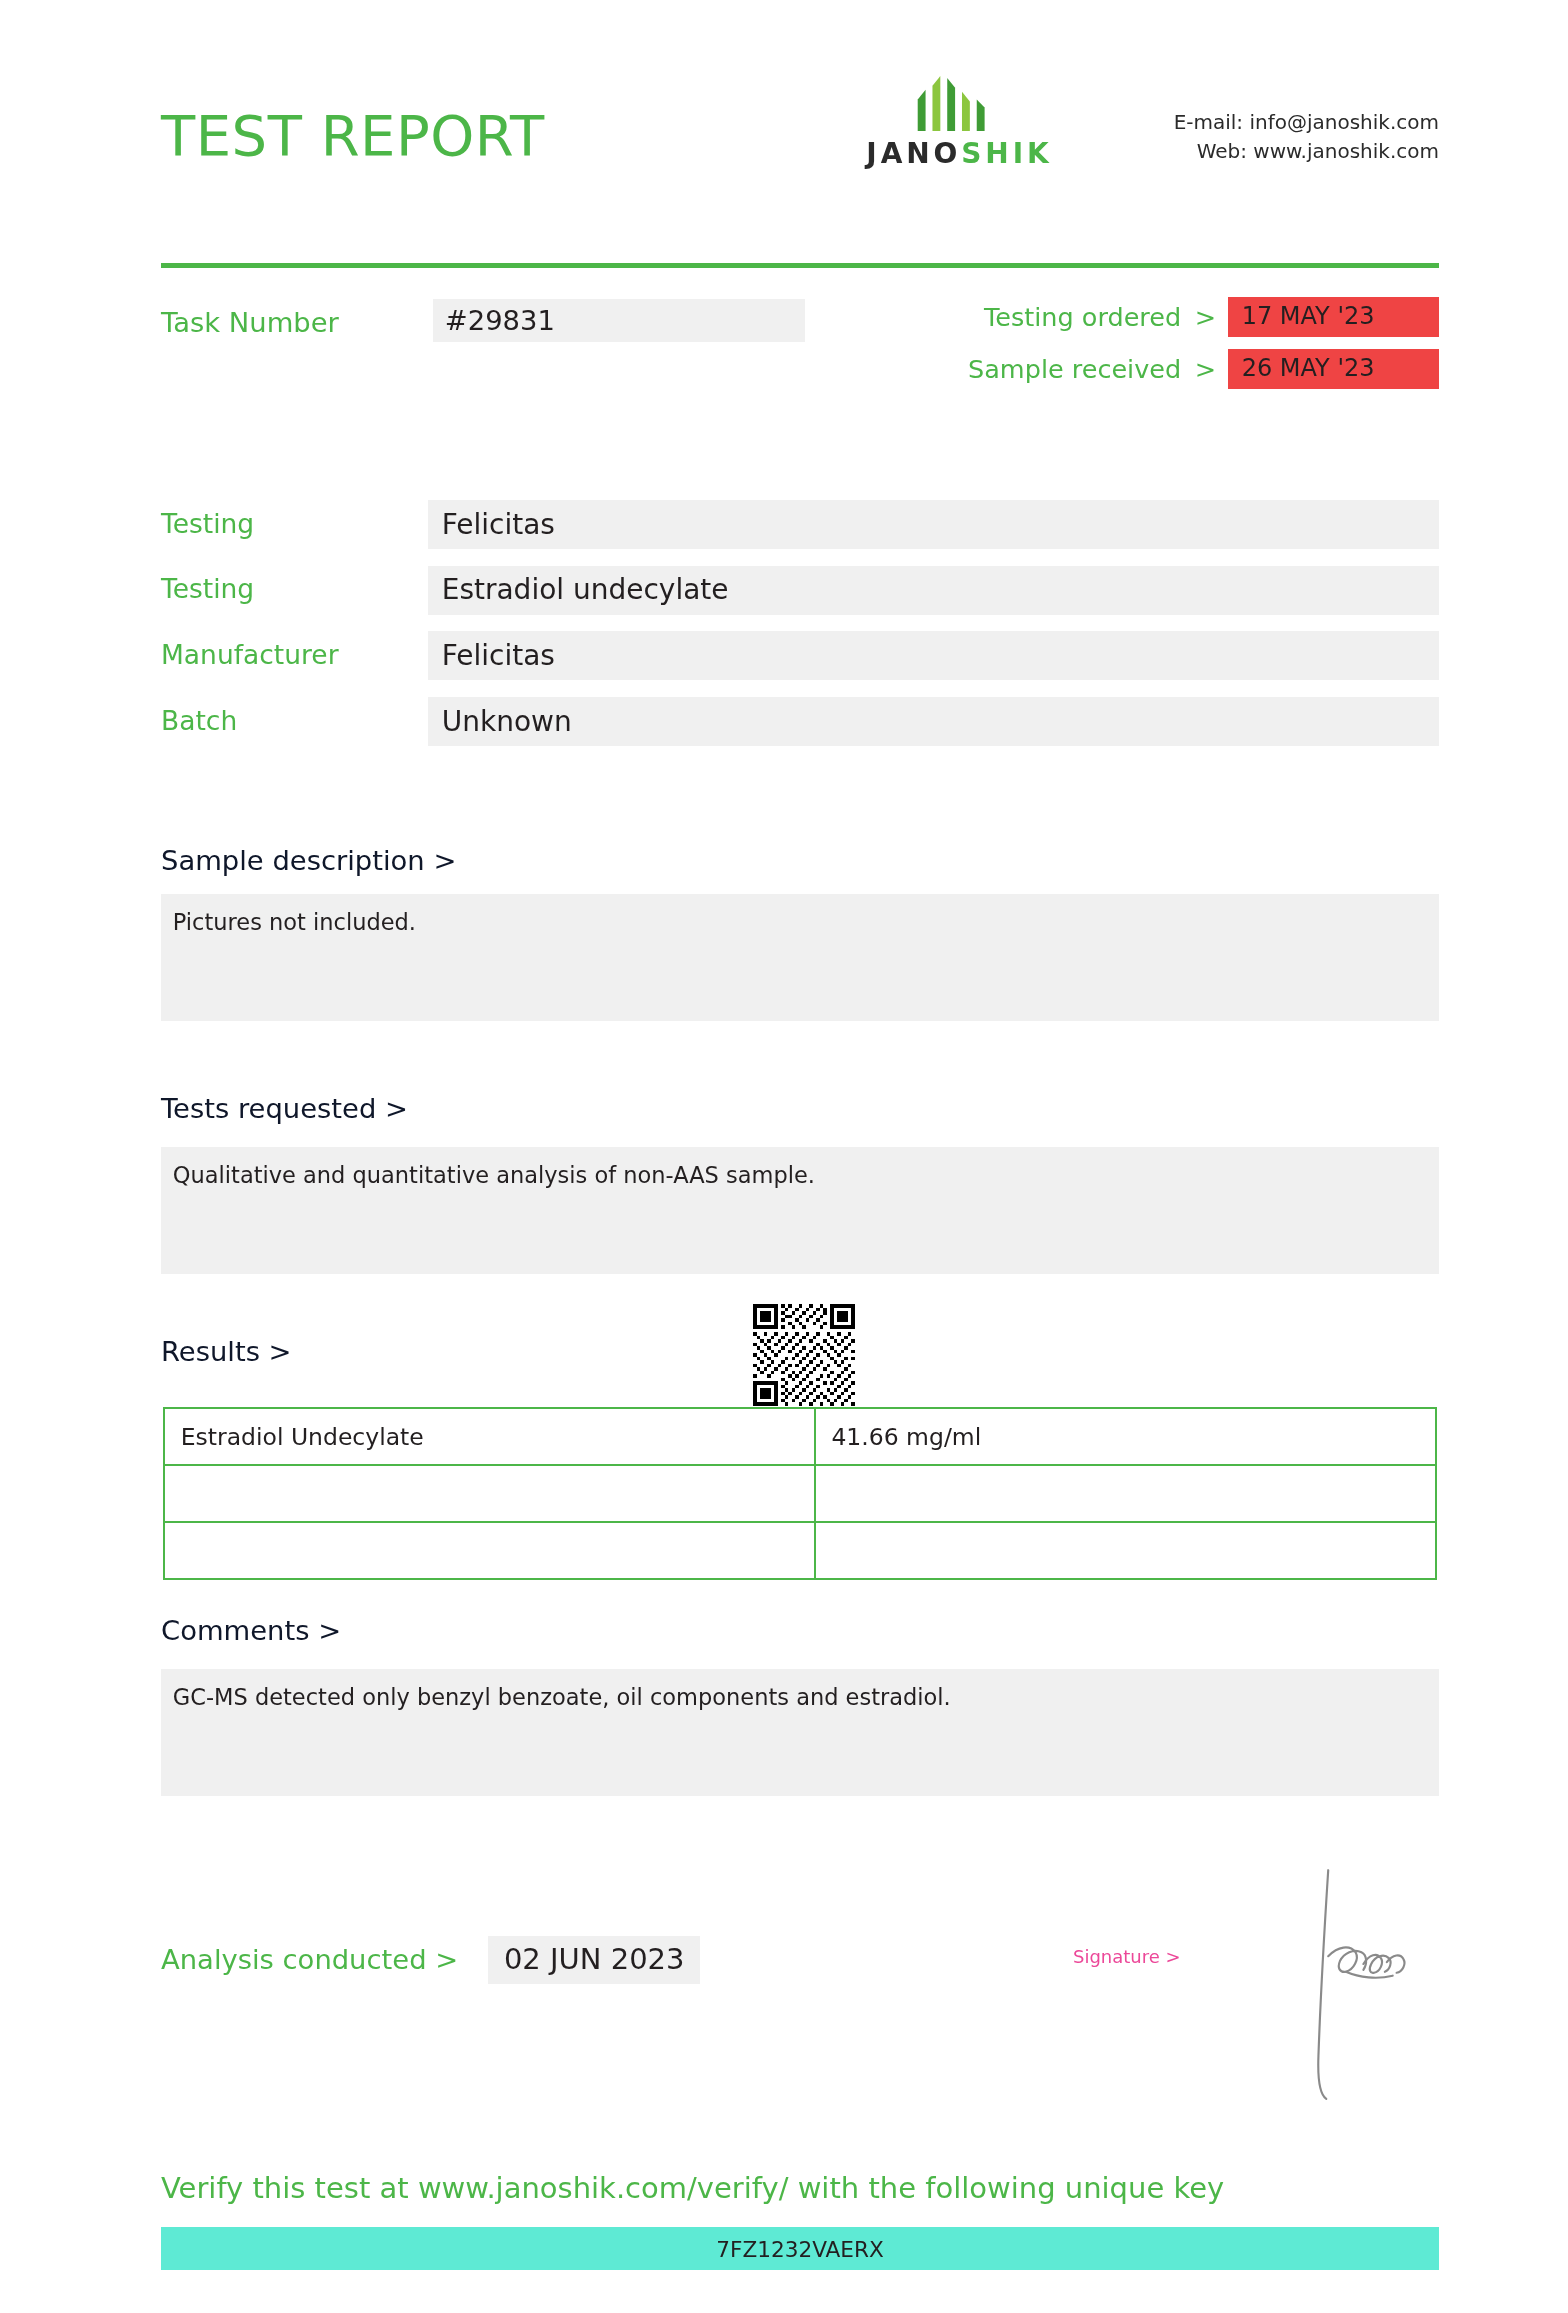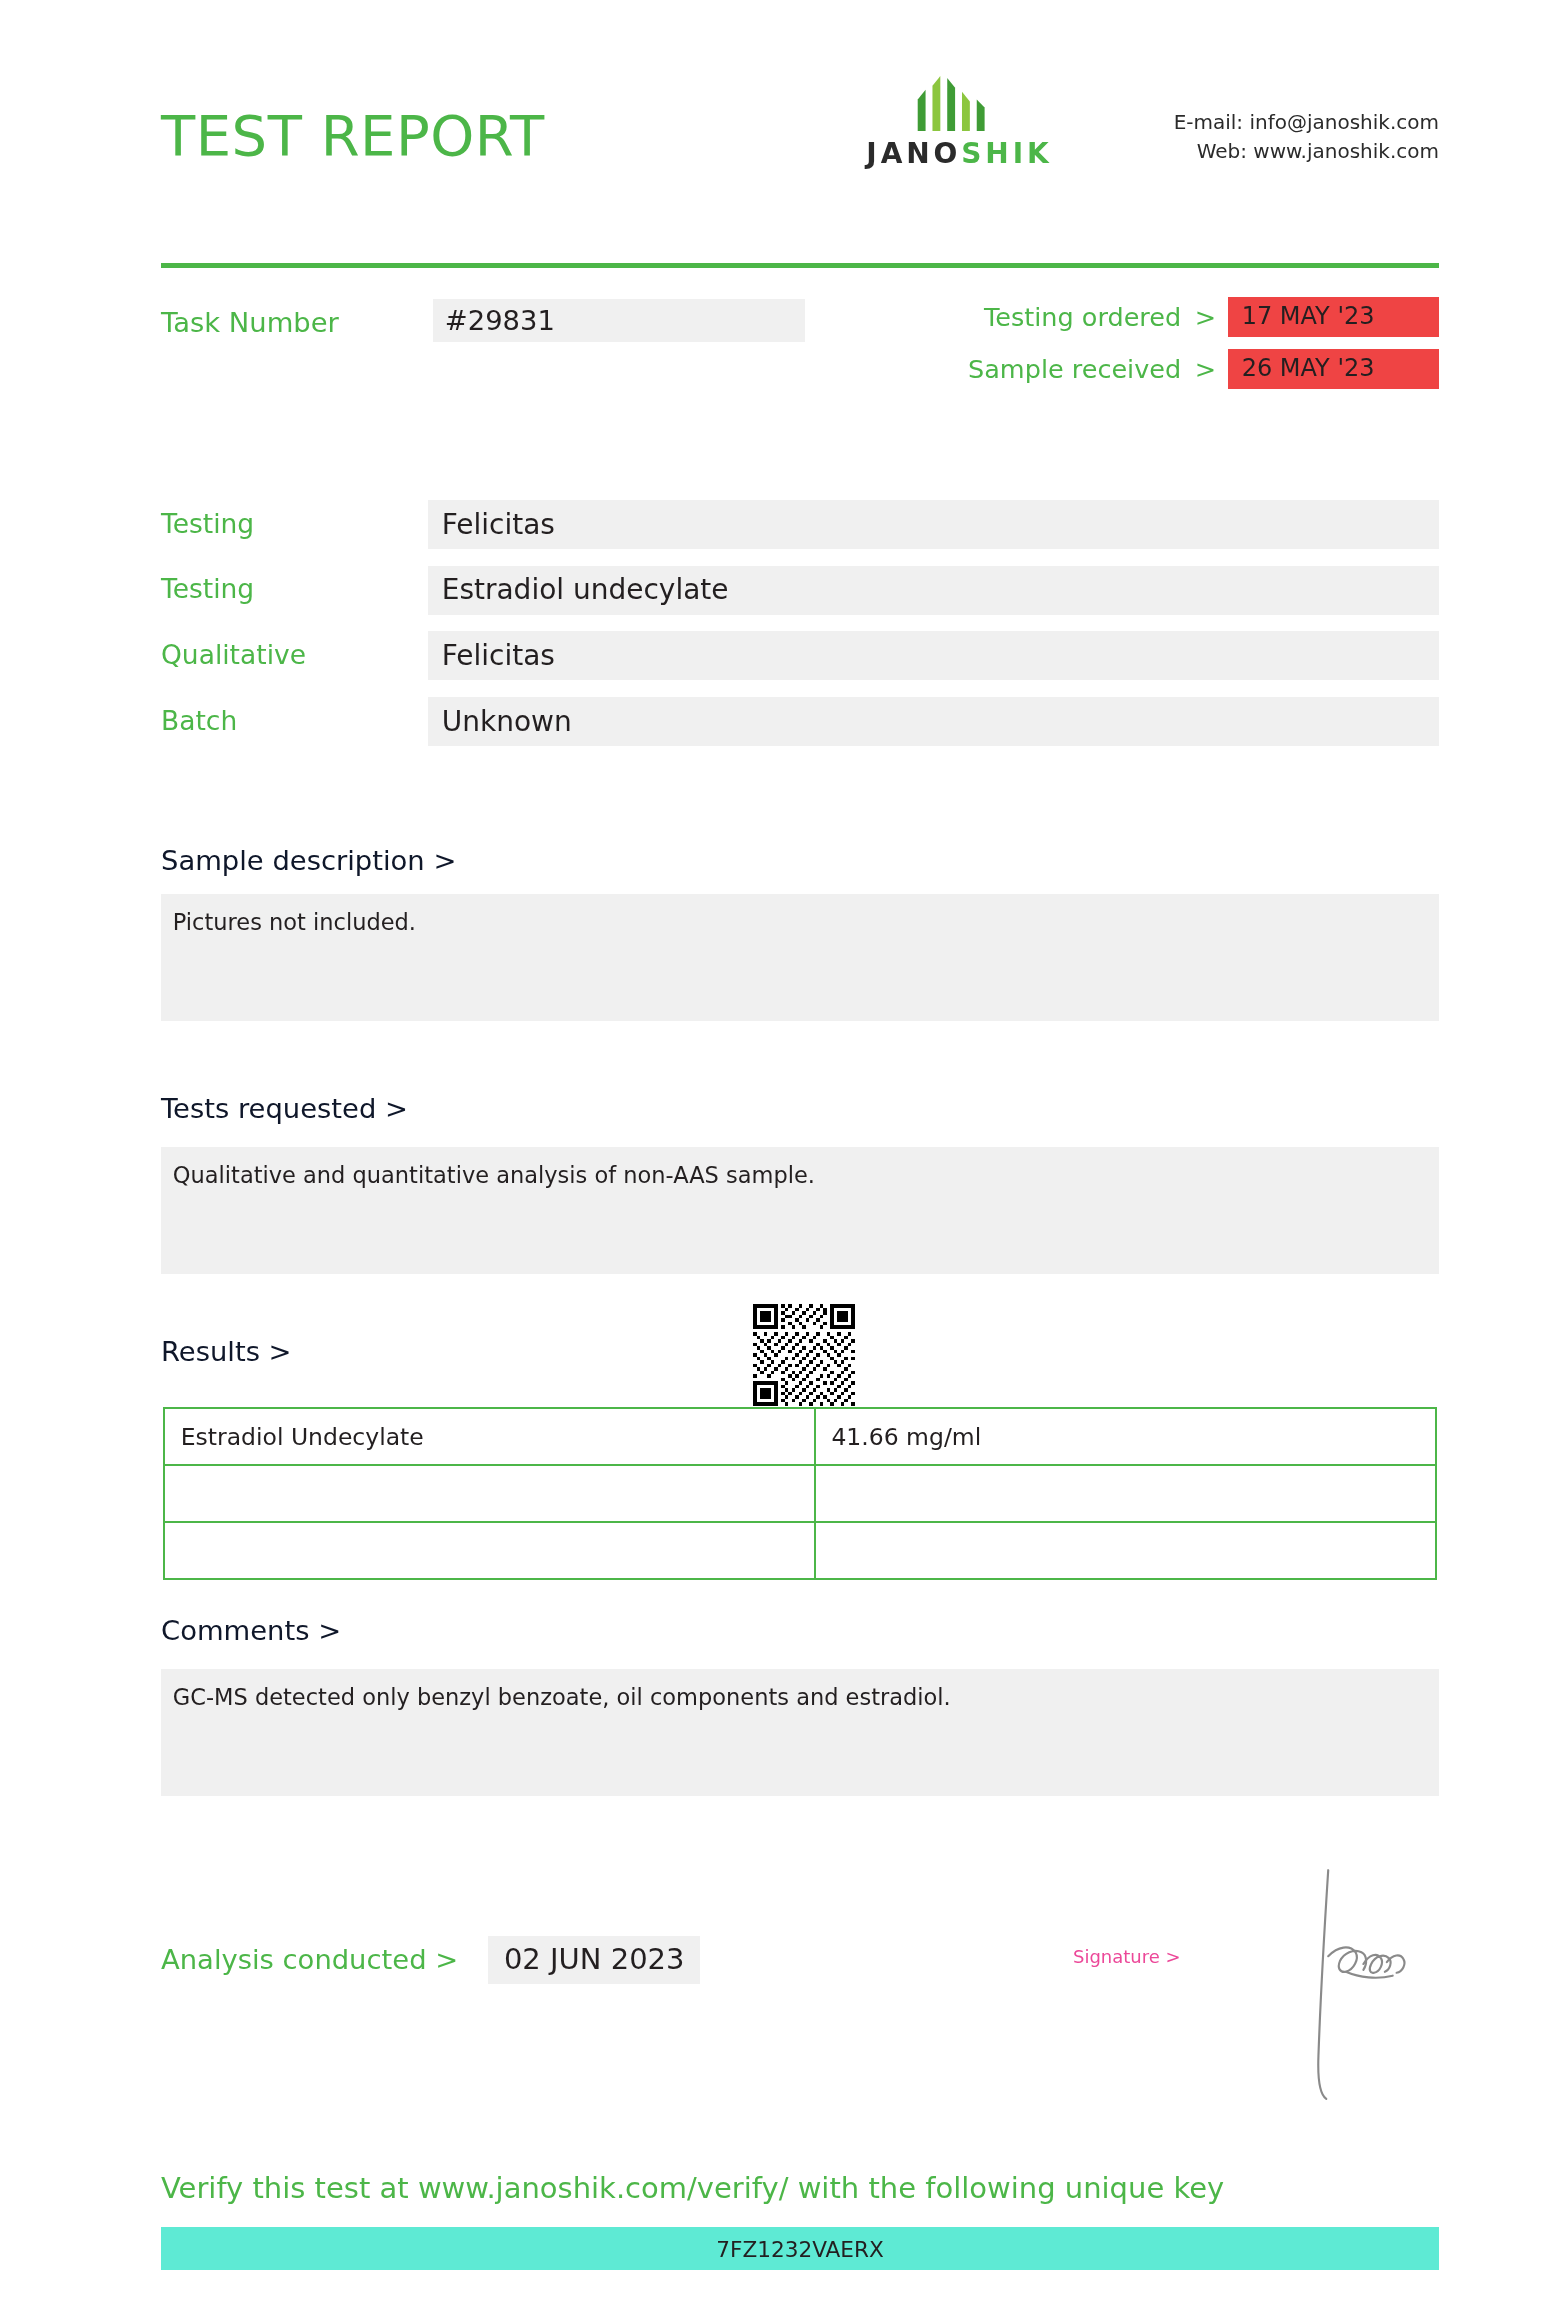--- a/index.html
+++ b/index.html
@@ -331,21 +331,21 @@
   <div class="info">
     <div class="info-row">
       <div class="info-label">Testing</div>
       <div class="info-value">Felicitas</div>
     </div>
     <div class="info-row">
       <div class="info-label">Testing</div>
       <div class="info-value">Estradiol undecylate</div>
     </div>
     <div class="info-row">
-      <div class="info-label">Qualitative</div>
+      <div class="info-label">Manufacturer</div>
       <div class="info-value">Felicitas</div>
     </div>
     <div class="info-row">
       <div class="info-label">Batch</div>
       <div class="info-value">Unknown</div>
     </div>
   </div>
 
   <div class="section-head sec-sample-desc-title">Sample description &gt;</div>
   <div class="section-box sec-sample-desc-box">Pictures not included.</div>

